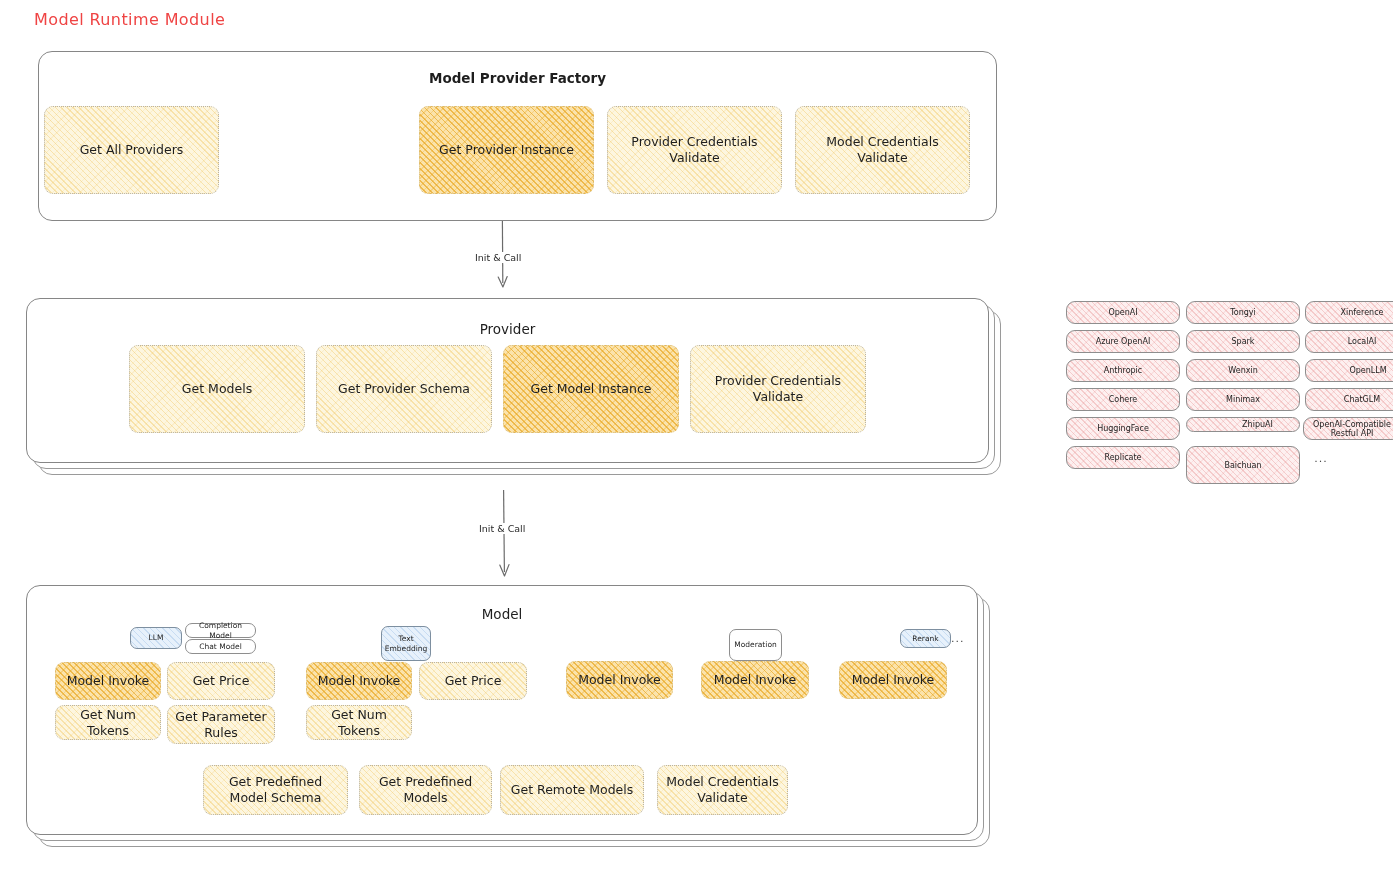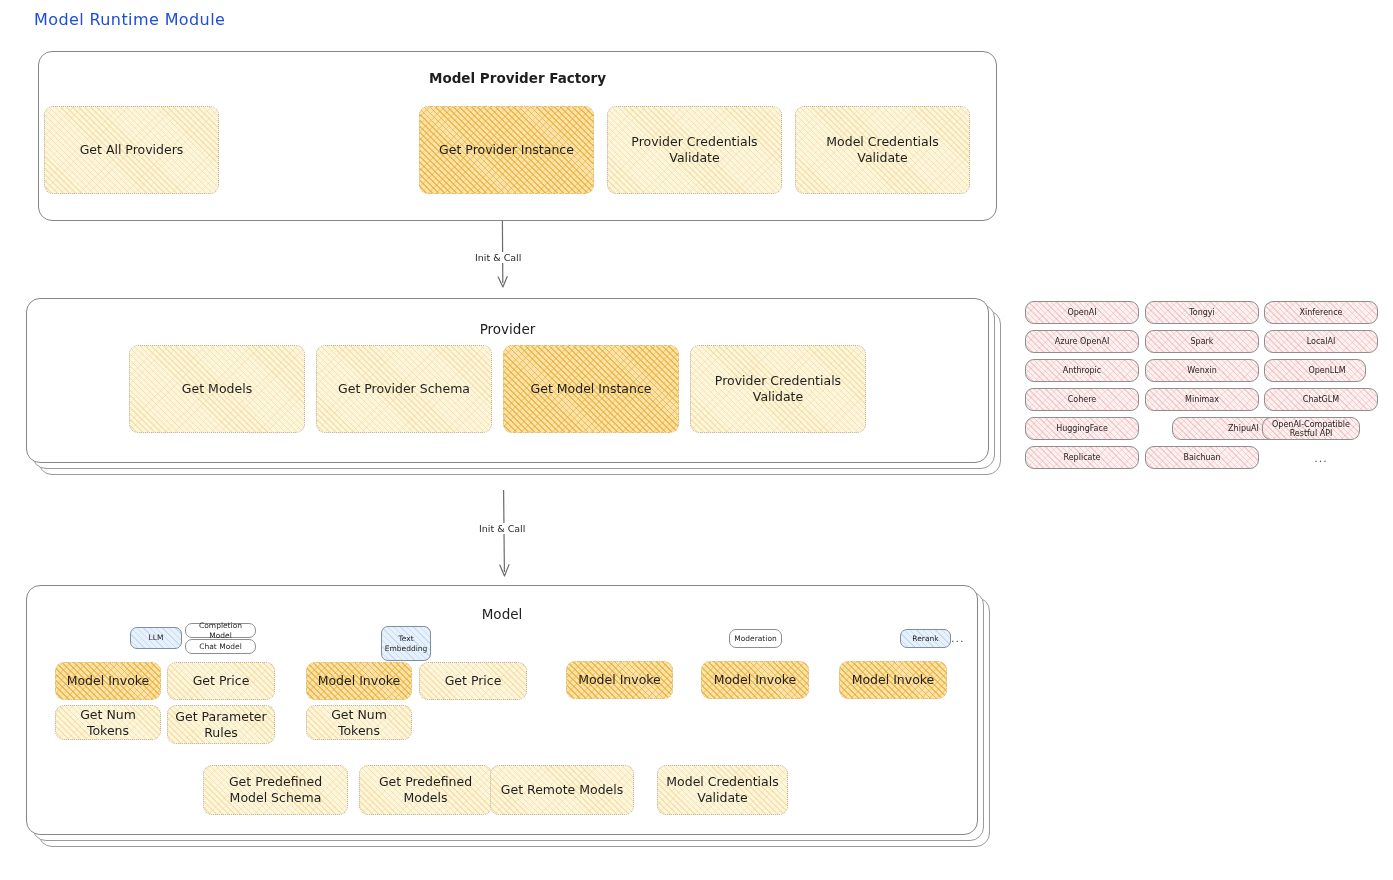--- a/index.html
+++ b/index.html
@@ -15,21 +15,21 @@
     height: 880px;
     background: #ffffff;
     overflow: hidden;
   }
 
   
   #page-title {
     position: absolute;
     left: 34px; top: 10px;
     font-size: 16px;
-    color: #1d4ed8;
+    color: #ef4444;
     letter-spacing: .4px;
   }
 
   
   .panel {
     position: absolute;
     background: #ffffff;
     border: 1.2px solid #868686;
     border-radius: 14px;
   }
@@ -94,20 +94,21 @@
     color: #1e1e1e;
     padding: 1px 3px;
     background-color: #fdf0f0;
     background-image:
       repeating-linear-gradient(45deg,
         rgba(226,120,120,.30) 0px, rgba(226,120,120,.30) 1px,
         rgba(226,120,120,0) 1px, rgba(226,120,120,0) 4px),
       repeating-linear-gradient(-45deg,
         rgba(226,120,120,.13) 0px, rgba(226,120,120,.13) 1px,
         rgba(226,120,120,0) 1px, rgba(226,120,120,0) 6px);
+    margin-left: 41px;
   }
   .chip-ellipsis {
     position: absolute;
     font-size: 11px;
     color: #4a4a4a;
     text-align: center;
     letter-spacing: 1px;
   }
 
   
@@ -186,22 +187,22 @@
   <div class="chip" style="left:1025px; top:330px; width:114px; height:23px;">Azure OpenAI</div>
   <div class="chip" style="left:1025px; top:359px; width:114px; height:23px;">Anthropic</div>
   <div class="chip" style="left:1025px; top:388px; width:114px; height:23px;border-radius:8px;">Cohere</div>
   <div class="chip" style="left:1025px; top:417px; width:114px; height:23px;">HuggingFace</div>
   <div class="chip" style="left:1025px; top:446px; width:114px; height:23px;">Replicate</div>
 
   <div class="chip" style="left:1145px; top:301px; width:114px; height:23px;border-radius:9px;">Tongyi</div>
   <div class="chip" style="left:1145px; top:330px; width:114px; height:23px;">Spark</div>
   <div class="chip" style="left:1145px; top:359px; width:114px; height:23px;">Wenxin</div>
   <div class="chip" style="left:1145px; top:388px; width:114px; height:23px;">Minimax</div>
-  <div class="chip" style="left:1172px; top:417px; width:114px; height:23px;padding-left:32px;">ZhipuAI</div>
-  <div class="chip" style="left:1145px; top:446px; width:114px; height:23px;">Baichuan</div>
+  <div class="chip" style="left:1145px; top:417px; width:114px; height:15px;padding-left:32px;">ZhipuAI</div>
+  <div class="chip" style="left:1145px; top:446px; width:114px; height:38px;">Baichuan</div>
 
   <div class="chip" style="left:1264px; top:301px; width:114px; height:23px;">Xinference</div>
   <div class="chip" style="left:1264px; top:330px; width:114px; height:23px;">LocalAI</div>
   <div class="chip" style="left:1264px; top:359px; width:102px; height:23px;padding-left:27px;">OpenLLM</div>
   <div class="chip" style="left:1264px; top:388px; width:114px; height:23px;">ChatGLM</div>
   <div class="chip" style="left:1262px; top:417px; width:98px; height:23px;">OpenAI-Compatible Restful API</div>
   <div class="chip-ellipsis" style="left:1264px; top:452px; width:114px;">...</div>
 
   <svg class="arrow-svg" style="left:497px; top:490px;" width="20" height="95" viewBox="0 0 20 95">
     <path d="M6.6 0 L7.4 82" stroke="#6b6b6b" stroke-width="1.2" fill="none"></path>
@@ -225,26 +226,26 @@
   <div class="node" style="left:167px; top:705px; width:108px; height:39px;">Get Parameter Rules</div>
 
   <div class="badge blue" style="left:381px; top:626px; width:50px; height:35px;">Text Embedding</div>
   <div class="node hot" style="left:306px; top:662px; width:106px; height:38px;">Model Invoke</div>
   <div class="node" style="left:419px; top:662px; width:108px; height:38px;">Get Price</div>
   <div class="node" style="left:306px; top:705px; width:106px; height:35px;">Get Num Tokens</div>
 
   <div class="badge" style="left:595px; top:629px; width:55px; height:19px;margin-top:44px;">Speech2text</div>
   <div class="node hot" style="left:566px; top:661px; width:107px; height:38px;">Model Invoke</div>
 
-  <div class="badge" style="left:729px; top:629px; width:53px; height:19px;">Moderation</div>
+  <div class="badge" style="left:729px; top:629px; width:53px; height:32px;">Moderation</div>
   <div class="node hot" style="left:701px; top:661px; width:108px; height:38px;">Model Invoke</div>
 
   <div class="badge blue" style="left:860px; top:629px; width:51px; height:19px;margin-left:40px;">Rerank</div>
   <div class="node hot" style="left:839px; top:661px; width:108px; height:38px;">Model Invoke</div>
 
   <div class="model-ellipsis" style="left:951px; top:632px;">...</div>
 
   <div class="node" style="left:203px; top:765px; width:145px; height:50px;">Get Predefined Model Schema</div>
   <div class="node" style="left:359px; top:765px; width:133px; height:50px;">Get Predefined Models</div>
-  <div class="node" style="left:490px; top:765px; width:144px; height:50px;">Get Remote Models</div>
+  <div class="node" style="left:500px; top:765px; width:144px; height:50px;">Get Remote Models</div>
   <div class="node" style="left:657px; top:765px; width:131px; height:50px;">Model Credentials Validate</div>
 
 </div>
 
 </body></html>

